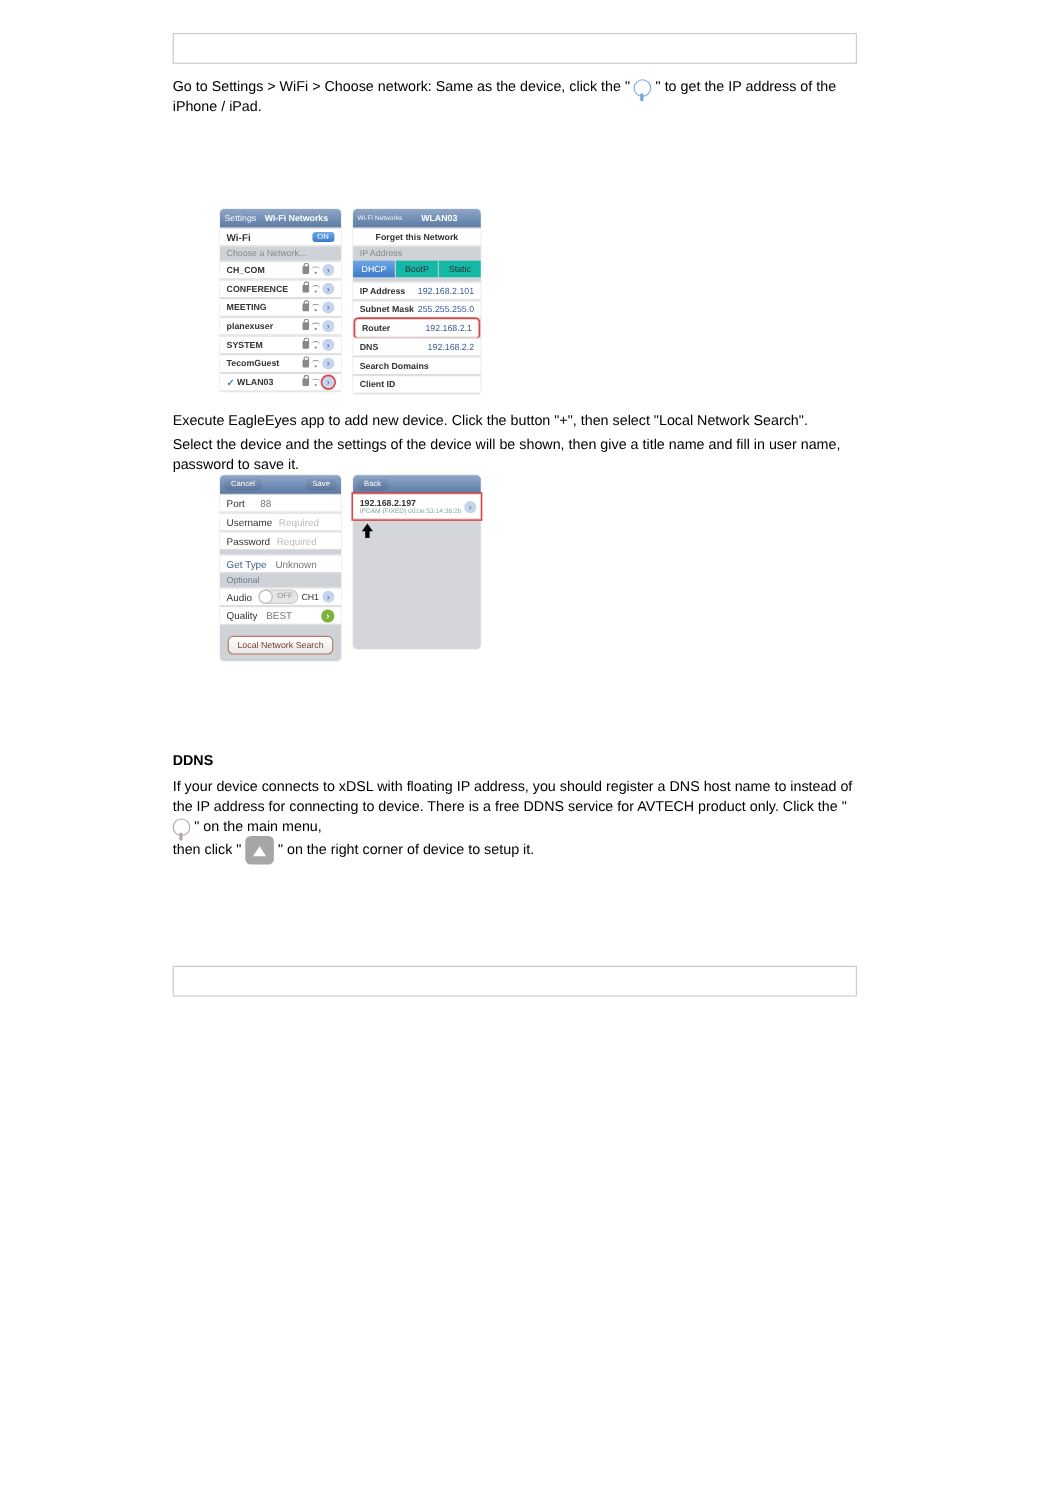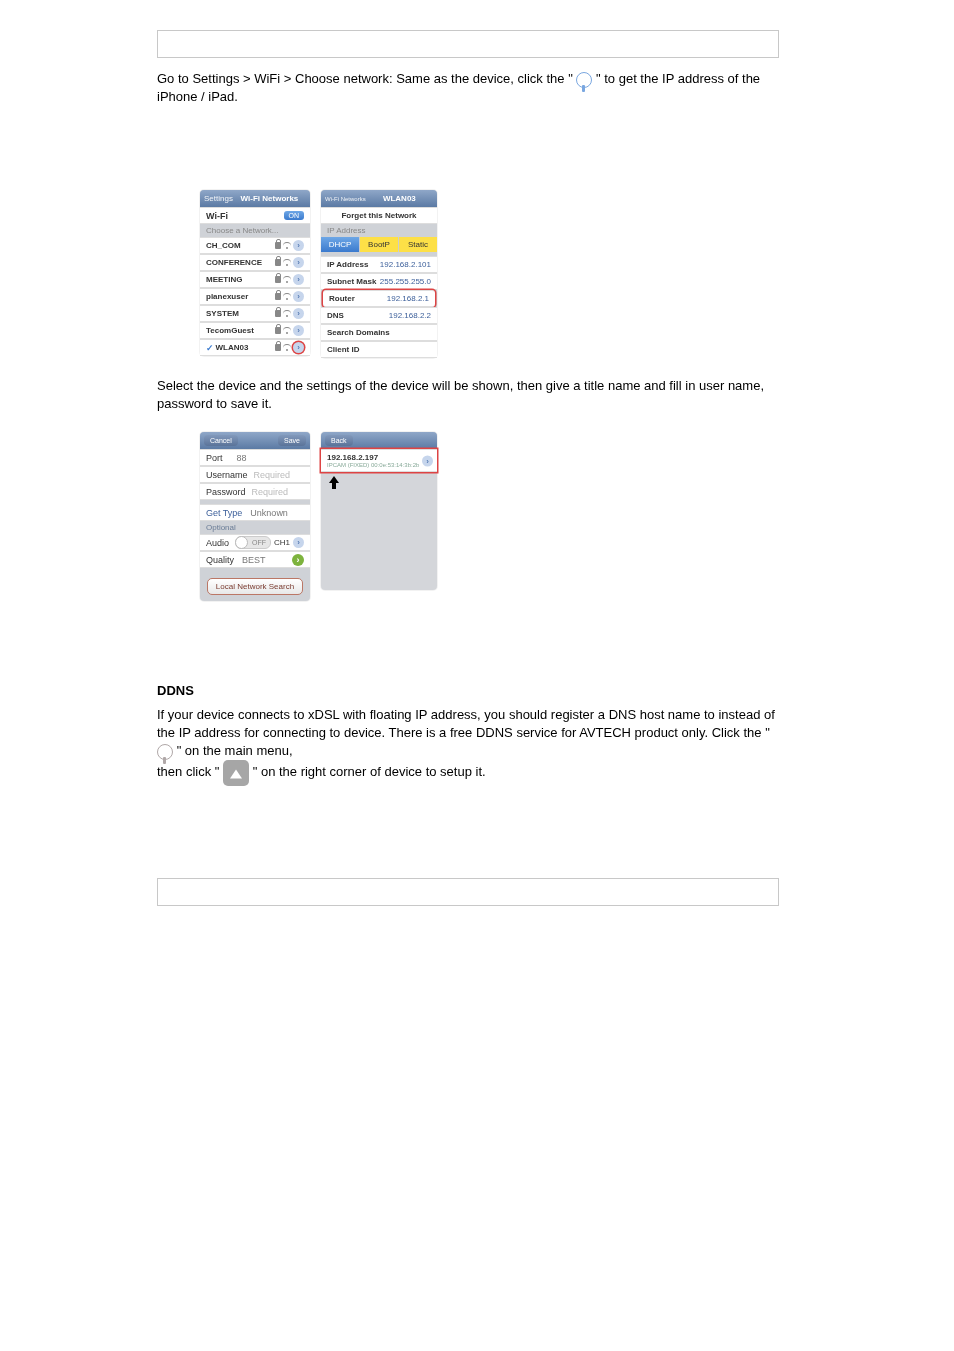--- a/index.html
+++ b/index.html
@@ -192,21 +192,21 @@
     margin-left:auto;
   }
   .check { color:#3a7ace; font-weight:bold; margin-right:2px; }
   .highlight { box-shadow: 0 0 0 1.5px #d44; border-radius: 7px; }
   .tabbar { display:flex; }
   .tabbar .tab {
     flex:1;
     text-align:center;
     font-size:8px;
     padding:3px 0;
-    background:#fde047;
+    background:#14b8a6;
     border-right:1px solid #ccc;
   }
   .tabbar .tab:last-child{ border-right:none; }
   .tabbar .tab.active {
     background: linear-gradient(#6ea7e6,#3a7ace);
     color:#fff;
   }
   .rightval { margin-left:auto; color:#3c5f9a; font-size:8px; }
   .redbox { box-shadow: 0 0 0 1.5px #d44; border-radius:3px; margin:0 2px;text-align:right; }
   .redrect { box-shadow: 0 0 0 1.5px #d44; }
@@ -384,20 +384,21 @@
         <div class="whitecell">
           <b style="font-size:8px;">Search Domains</b>
         </div>
         <div class="whitecell">
           <b style="font-size:8px;">Client ID</b>
         </div>
       </div>
   </div>
 
   <div class="text" style="left:157px; top:373px; width:622px;">
+    <div>Execute EagleEyes app to add new device. Click the button "+", then select "Local Network Search".</div>
     <div style="height:4px;"></div>
     <div>Select the device and the settings of the device will be shown, then give a title name and fill in user name, password to save it.</div>
   </div>
 
   <div class="panel" style="left:200px; top:432px; width:110px;">
     <div class="navbar btnbar" style="justify-content:space-between;">
       <span class="btn">Cancel</span>
       <span class="btn">Save</span>
     </div>
     <div class="whitecell">

